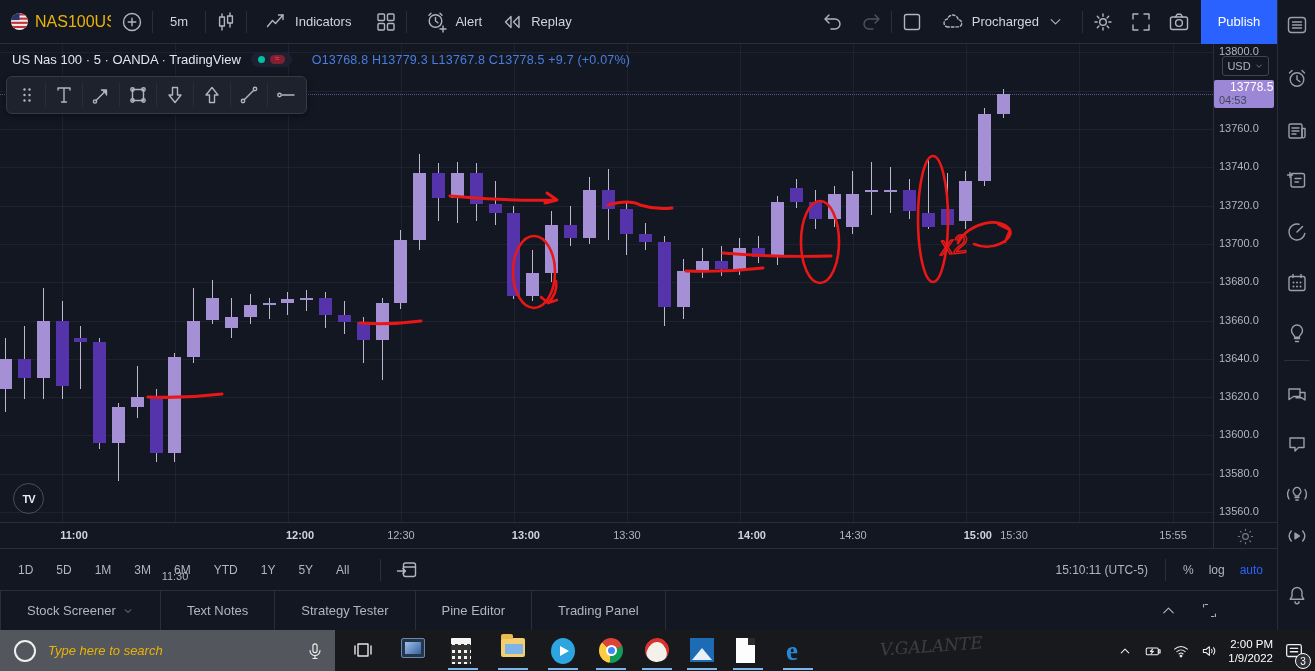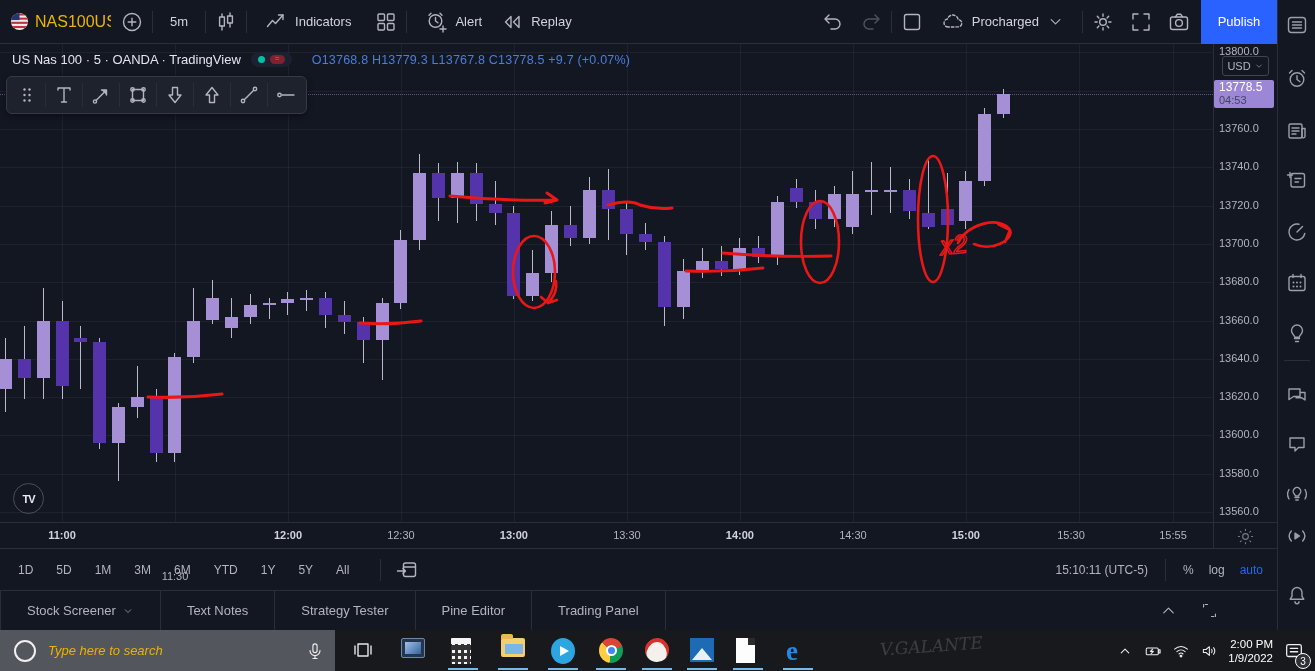--- a/index.html
+++ b/index.html
@@ -65,27 +65,27 @@
     justify-content:center; font-size:11px; font-weight:bold; letter-spacing:-1px; z-index:2; }
 
   .pricecol { position:absolute; right:0; top:0; width:64px; height:478px;
     border-left:1px solid #2a2e39; background:#131722; z-index:4; }
   .plabel { position:absolute; left:5px; font-size:11px; color:#b2b5be; }
   .usd-btn { position:absolute; left:8px; top:12px; width:47px; height:20px;
     border:1px solid #40444f; border-radius:3px; color:#b2b5be; font-size:11px;
     display:flex; align-items:center; justify-content:center; gap:3px; background:#131722; }
   .last-label { position:absolute; left:0; width:60px; height:28px; background:#9c87d6;
     border-radius:2px; z-index:3; padding:1px 0 0 5px; line-height:13px; }
-  .last-price { color:#fff; font-size:12px; }
+  .last-price { color:#fff; font-size:12px;margin-left:11px; }
   .countdown { color:#43455f; font-size:11px; }
 
   .timeaxis { position:absolute; left:0; top:478px; width:1277px; height:26px;
     border-top:1px solid #2a2e39; font-size:11px; color:#b2b5be; }
   .ttick { position:absolute; top:6px; transform:translateX(-50%); }
-  .ttick.b { font-weight:bold; color:#d1d4dc; }
+  .ttick.b { font-weight:bold; color:#d1d4dc;margin-left:12px; }
   .ta-right { position:absolute; right:0; top:0; width:64px; height:26px;
     border-left:1px solid #2a2e39; display:flex; align-items:center; justify-content:center; }
 
   .rangebar { position:absolute; left:0; top:504px; width:1277px; height:42px;
     border-top:1px solid #2a2e39; display:flex; align-items:center; font-size:12px;
     color:#b2b5be; padding-left:18px; }
   .rng { margin-right:23px; }
   .rb-right { position:absolute; right:14px; display:flex; align-items:center; gap:15px; }
   .auto { color:#2962ff; }
 
@@ -579,21 +579,21 @@
       </div>
     <div class="ttick b" style="left: 62px;">11:00</div>
         <div class="ttick" style="left: 175px; margin-top: 41px;">11:30</div>
         <div class="ttick b" style="left: 288px;">12:00</div>
         <div class="ttick" style="left: 400.9px;">12:30</div>
         <div class="ttick b" style="left: 513.9px;">13:00</div>
         <div class="ttick" style="left: 626.9px;">13:30</div>
         <div class="ttick b" style="left: 739.9px;">14:00</div>
         <div class="ttick" style="left: 852.9px;">14:30</div>
         <div class="ttick b" style="left: 965.8px;">15:00</div>
-        <div class="ttick" style="left: 1071px; text-align: right;">15:30</div>
+        <div class="ttick" style="left: 1014px; text-align: right;">15:30</div>
         <div class="ttick" style="left: 1173px;">15:55</div>
       </div>
 
     <div class="rangebar">
       <span class="rng">1D</span>
         <span class="rng">5D</span>
         <span class="rng">1M</span>
         <span class="rng">3M</span>
         <span class="rng">6M</span>
         <span class="rng">YTD</span>

